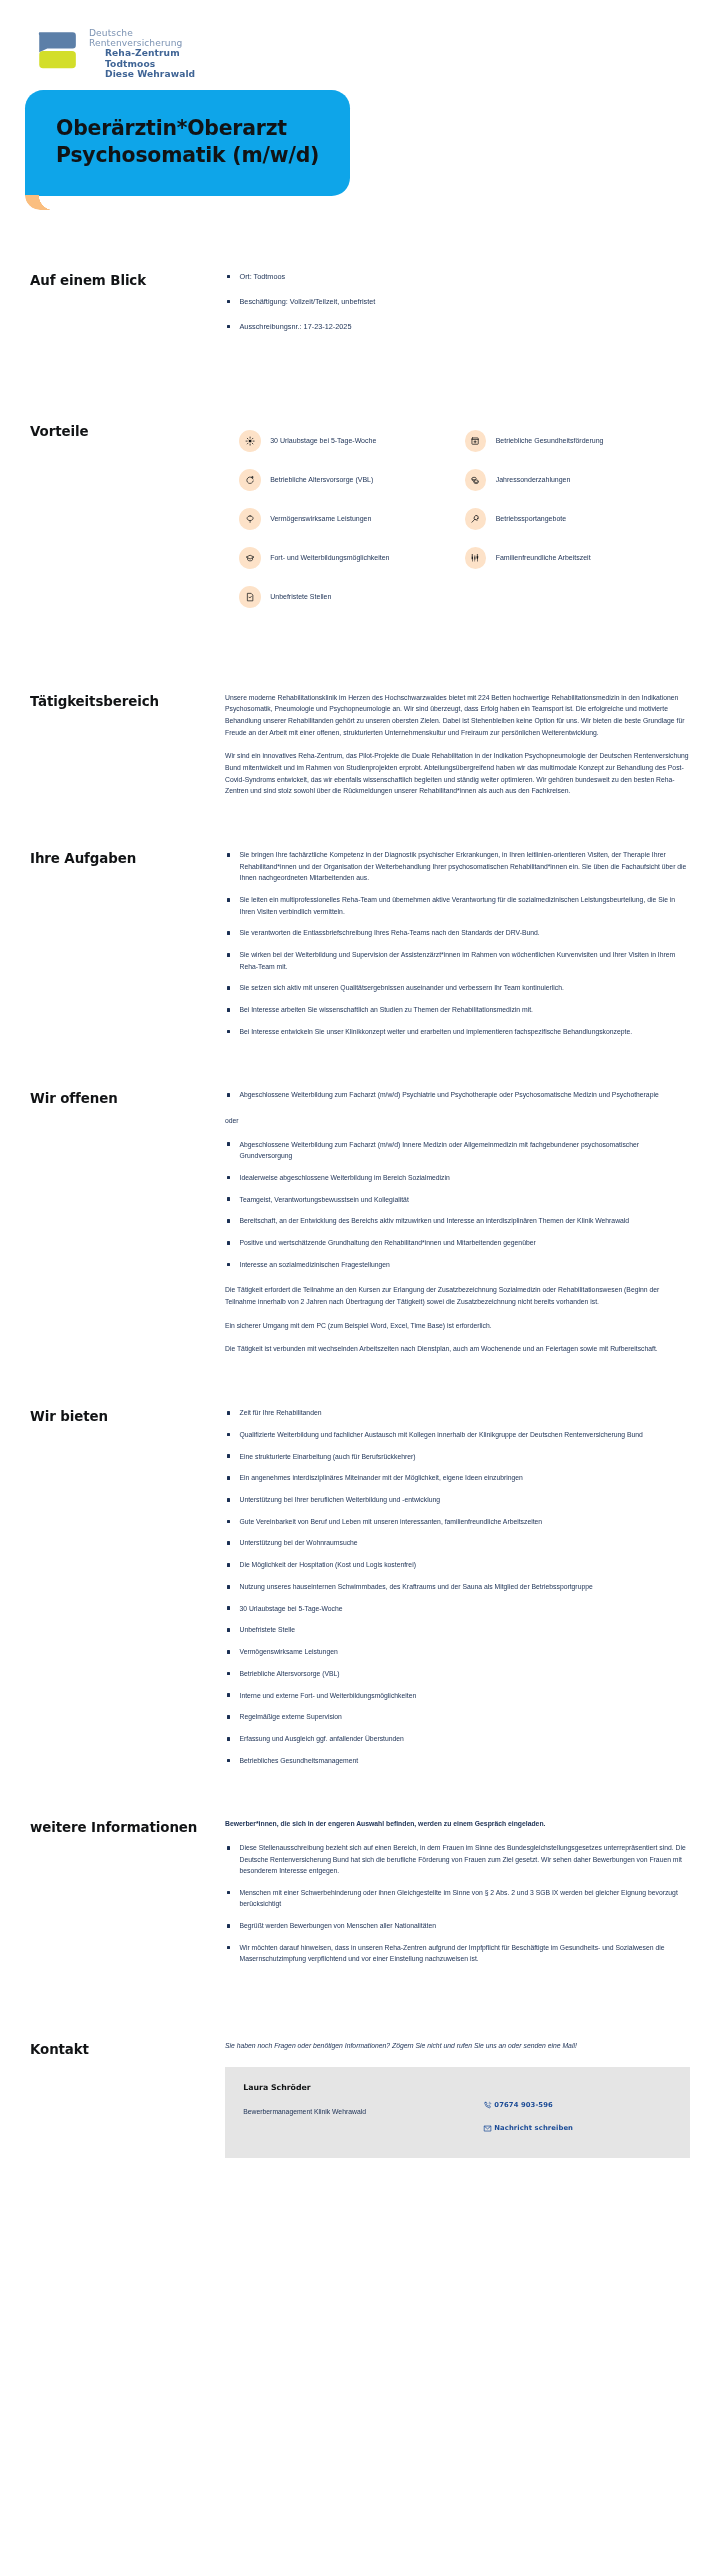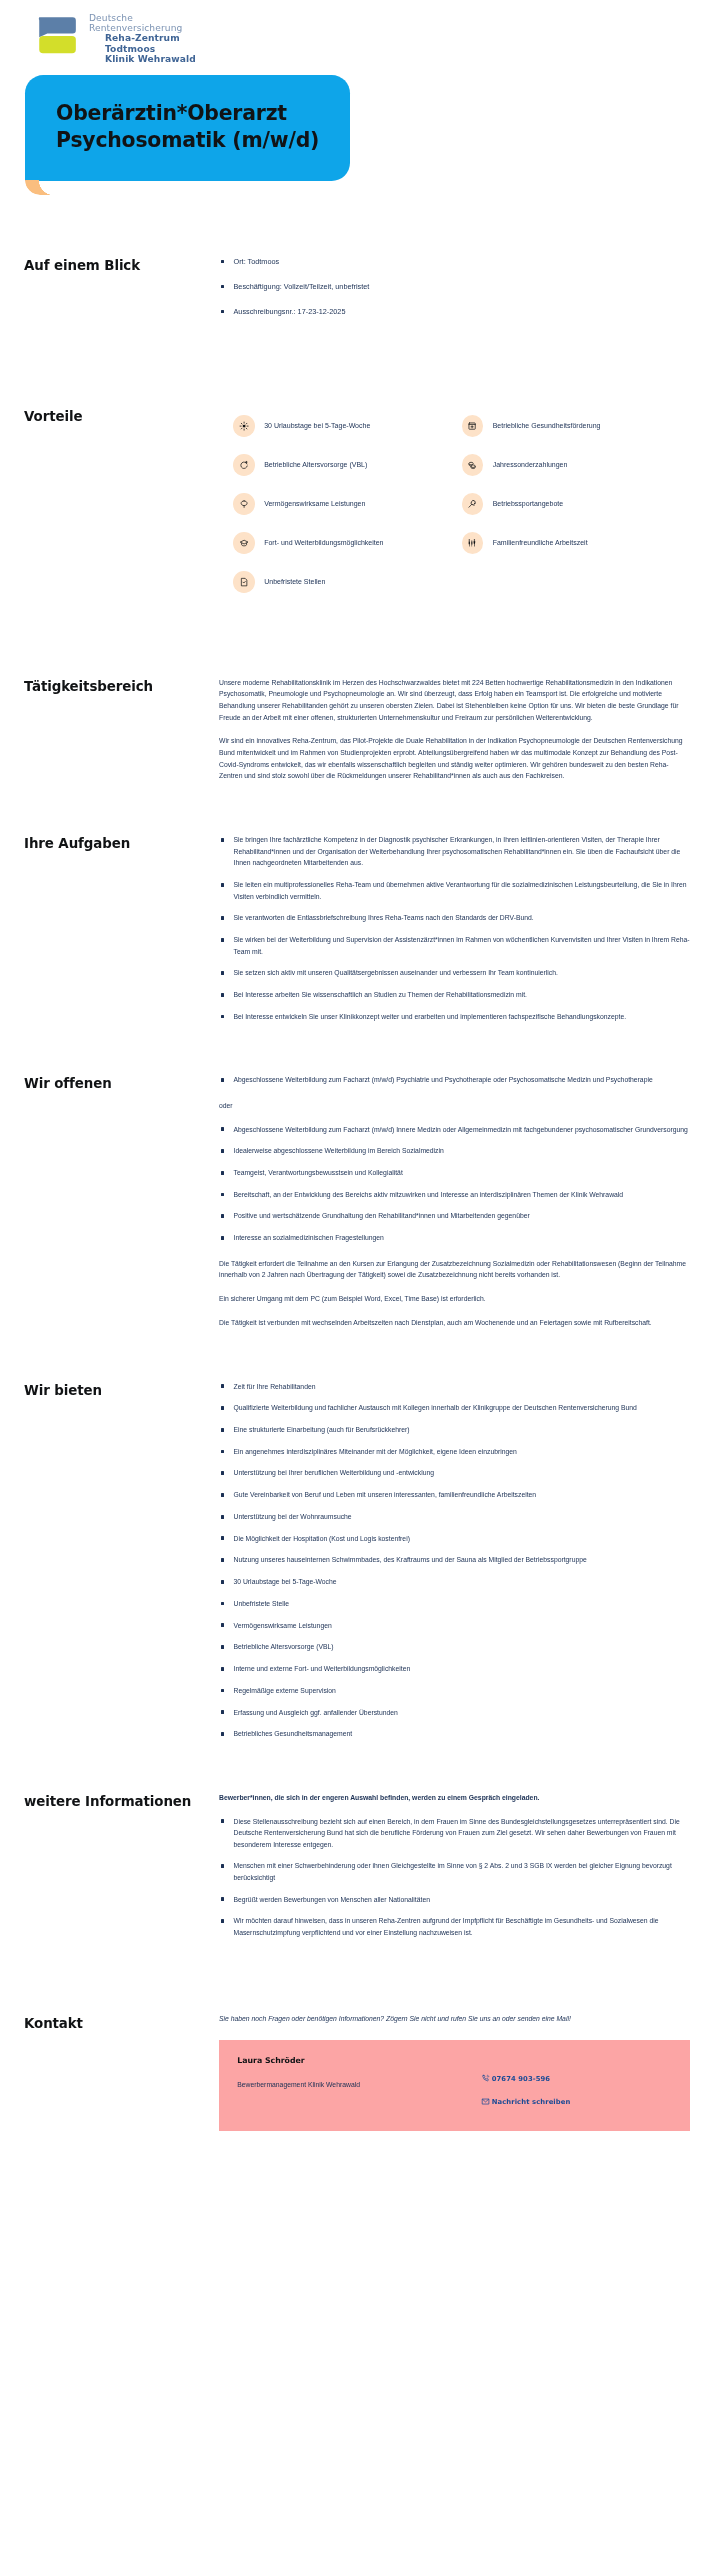--- a/index.html
+++ b/index.html
@@ -6,21 +6,21 @@
   * { box-sizing: border-box; }
   html, body { margin: 0; padding: 0; }
   body {
     width: 722px;
     background: #ffffff;
     font-family: "Liberation Sans", sans-serif;
     color: #1b3054;
     -webkit-font-smoothing: antialiased;
   }
 
-  .page { width: 722px; position: relative; padding-bottom: 48px; }
+  .page { width: 722px; position: relative; padding-bottom: 48px; margin-top: 15px; }
 
   
   .logo-block {
     display: flex;
     align-items: flex-start;
     gap: 12px;
     padding: 12px 0 0 37px;
   }
   .logo-mark { width: 40px; flex: 0 0 40px; padding-top: 2.2px; }
   .logo-mark svg { display: block; width: 40px; height: 42px; }
@@ -72,21 +72,21 @@
     line-height: 1.34;
     font-weight: 700;
     color: #111315;
     letter-spacing: -0.2px;
   }
 
   
   .section {
     display: flex;
     align-items: flex-start;
-    padding: 0 32px 0 24px;
+    padding: 0 32px 0 30px;
   }
   .section-label {
     flex: 0 0 195px;
     font-family: "DejaVu Sans", sans-serif;
     font-size: 13.4px;
     font-weight: 700;
     color: #111315;
     letter-spacing: -0.1px;
     line-height: 1.3;
     padding-top: 1.1px;
@@ -194,21 +194,21 @@
 
   
   .contact-intro {
     font-size: 6.8px;
     font-style: italic;
     line-height: 1.7;
     color: #1b3054;
     margin: 0 0 15px 0;
   }
   .contact-card {
-    background: #fca5a5;
+    background: #e5e5e5;
     padding: 16px 18.3px 25px 18.3px;
     display: flex;
   }
   .contact-left { flex: 1 1 56%; }
   .contact-right { flex: 1 1 44%; padding-top: 18.3px; }
   .contact-name {
     font-family: "DejaVu Sans", sans-serif;
     font-size: 7.8px;
     font-weight: 700;
     color: #111315;
@@ -246,21 +246,21 @@
       <svg viewBox="0 0 74 78" xmlns="http://www.w3.org/2000/svg">
         <path d="M4 6 h62 a6 6 0 0 1 6 6 v18 a6 6 0 0 1 -6 6 h-47 l-15 7 v-31 a6 6 0 0 1 0 -6 z" fill="#5c7fa8"></path>
         <rect x="4" y="41" width="68" height="32" rx="7" fill="#d3de2a"></rect>
       </svg>
     </div>
     <div class="logo-words">
       <div class="lw-light">Deutsche</div>
       <div class="lw-light">Rentenversicherung</div>
       <div class="lw-bold">Reha-Zentrum</div>
       <div class="lw-bold">Todtmoos</div>
-      <div class="lw-bold">Klinik Wehrawald</div>
+      <div class="lw-bold">Diese Wehrawald</div>
     </div>
   </div>
 
   <div class="title-wrap">
     <div class="title-bubble">
       <h1>
         <span>Oberärztin*Oberarzt</span><br>
         <span>Psychosomatik (m/w/d)</span>
       </h1>
     </div>

